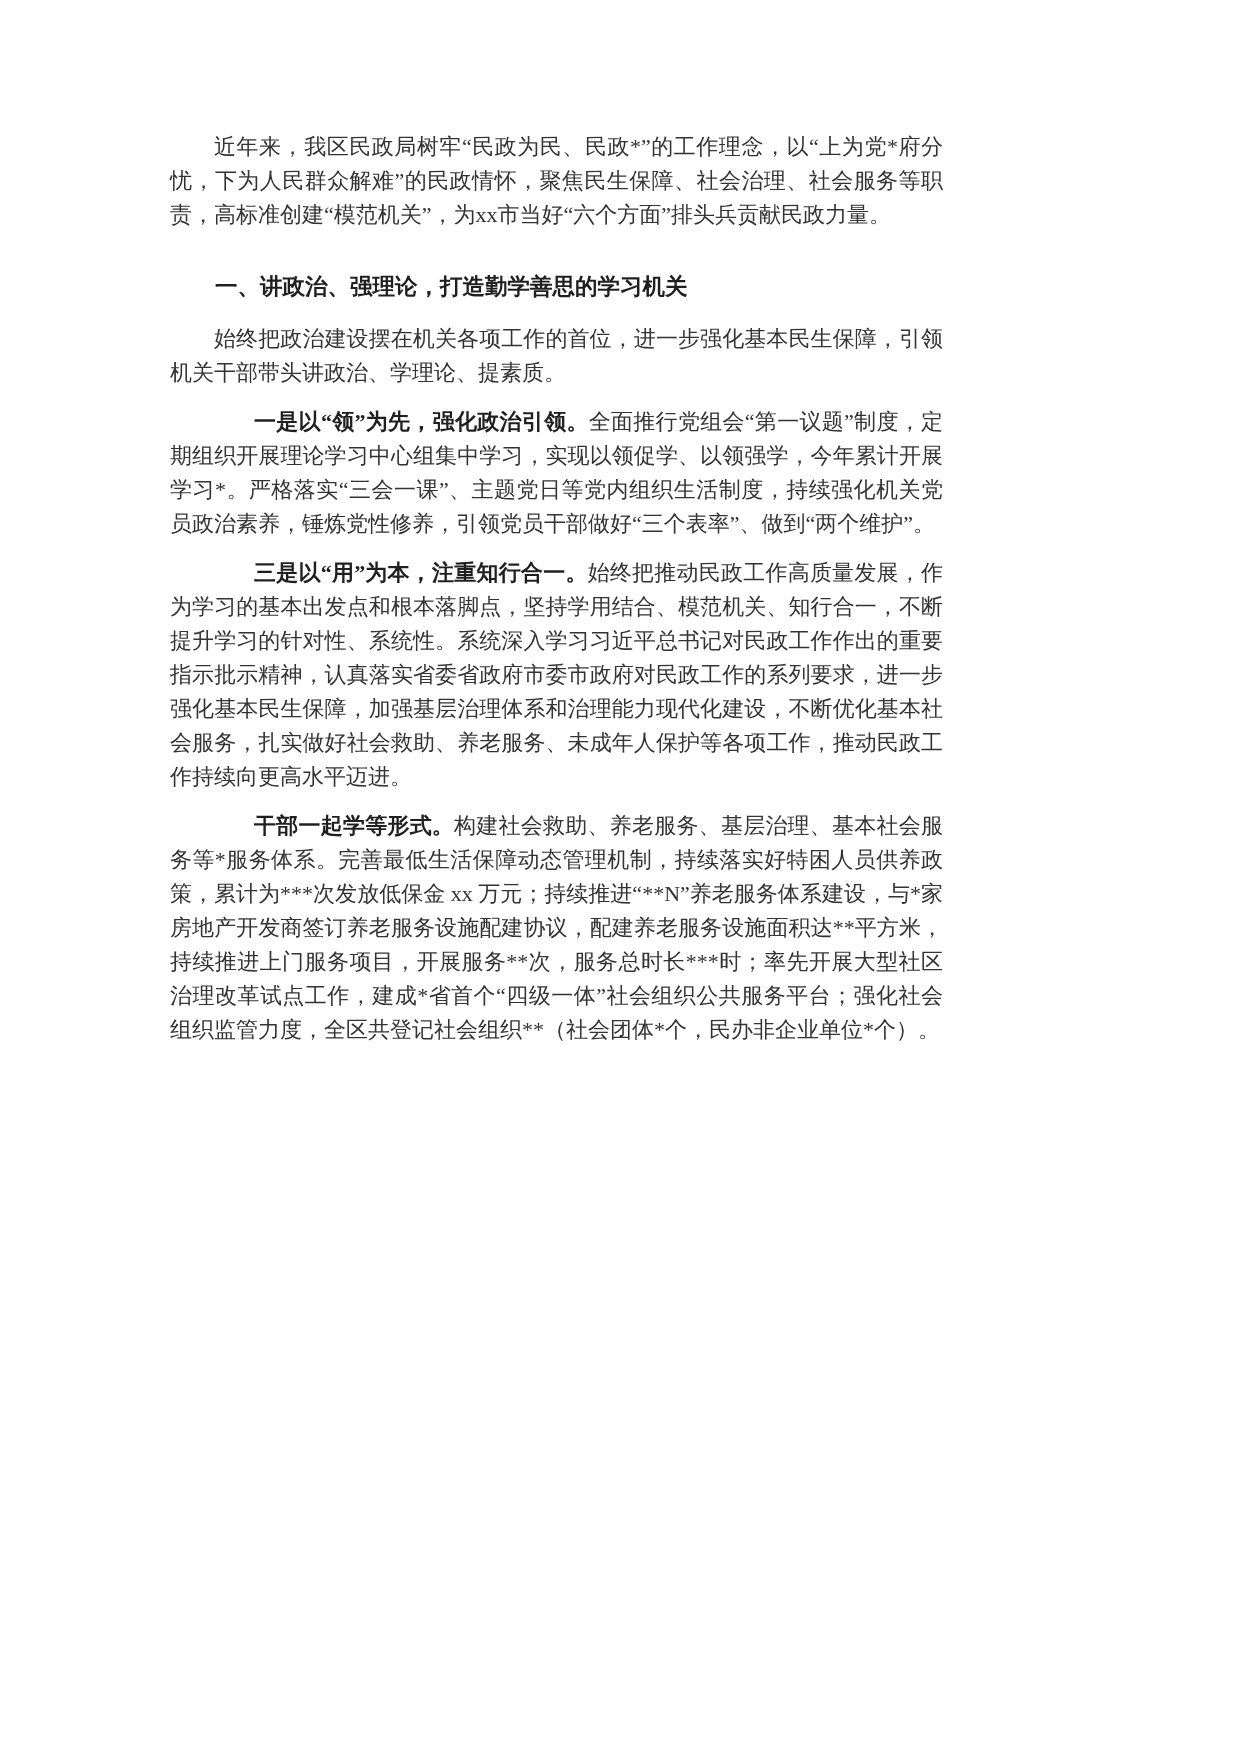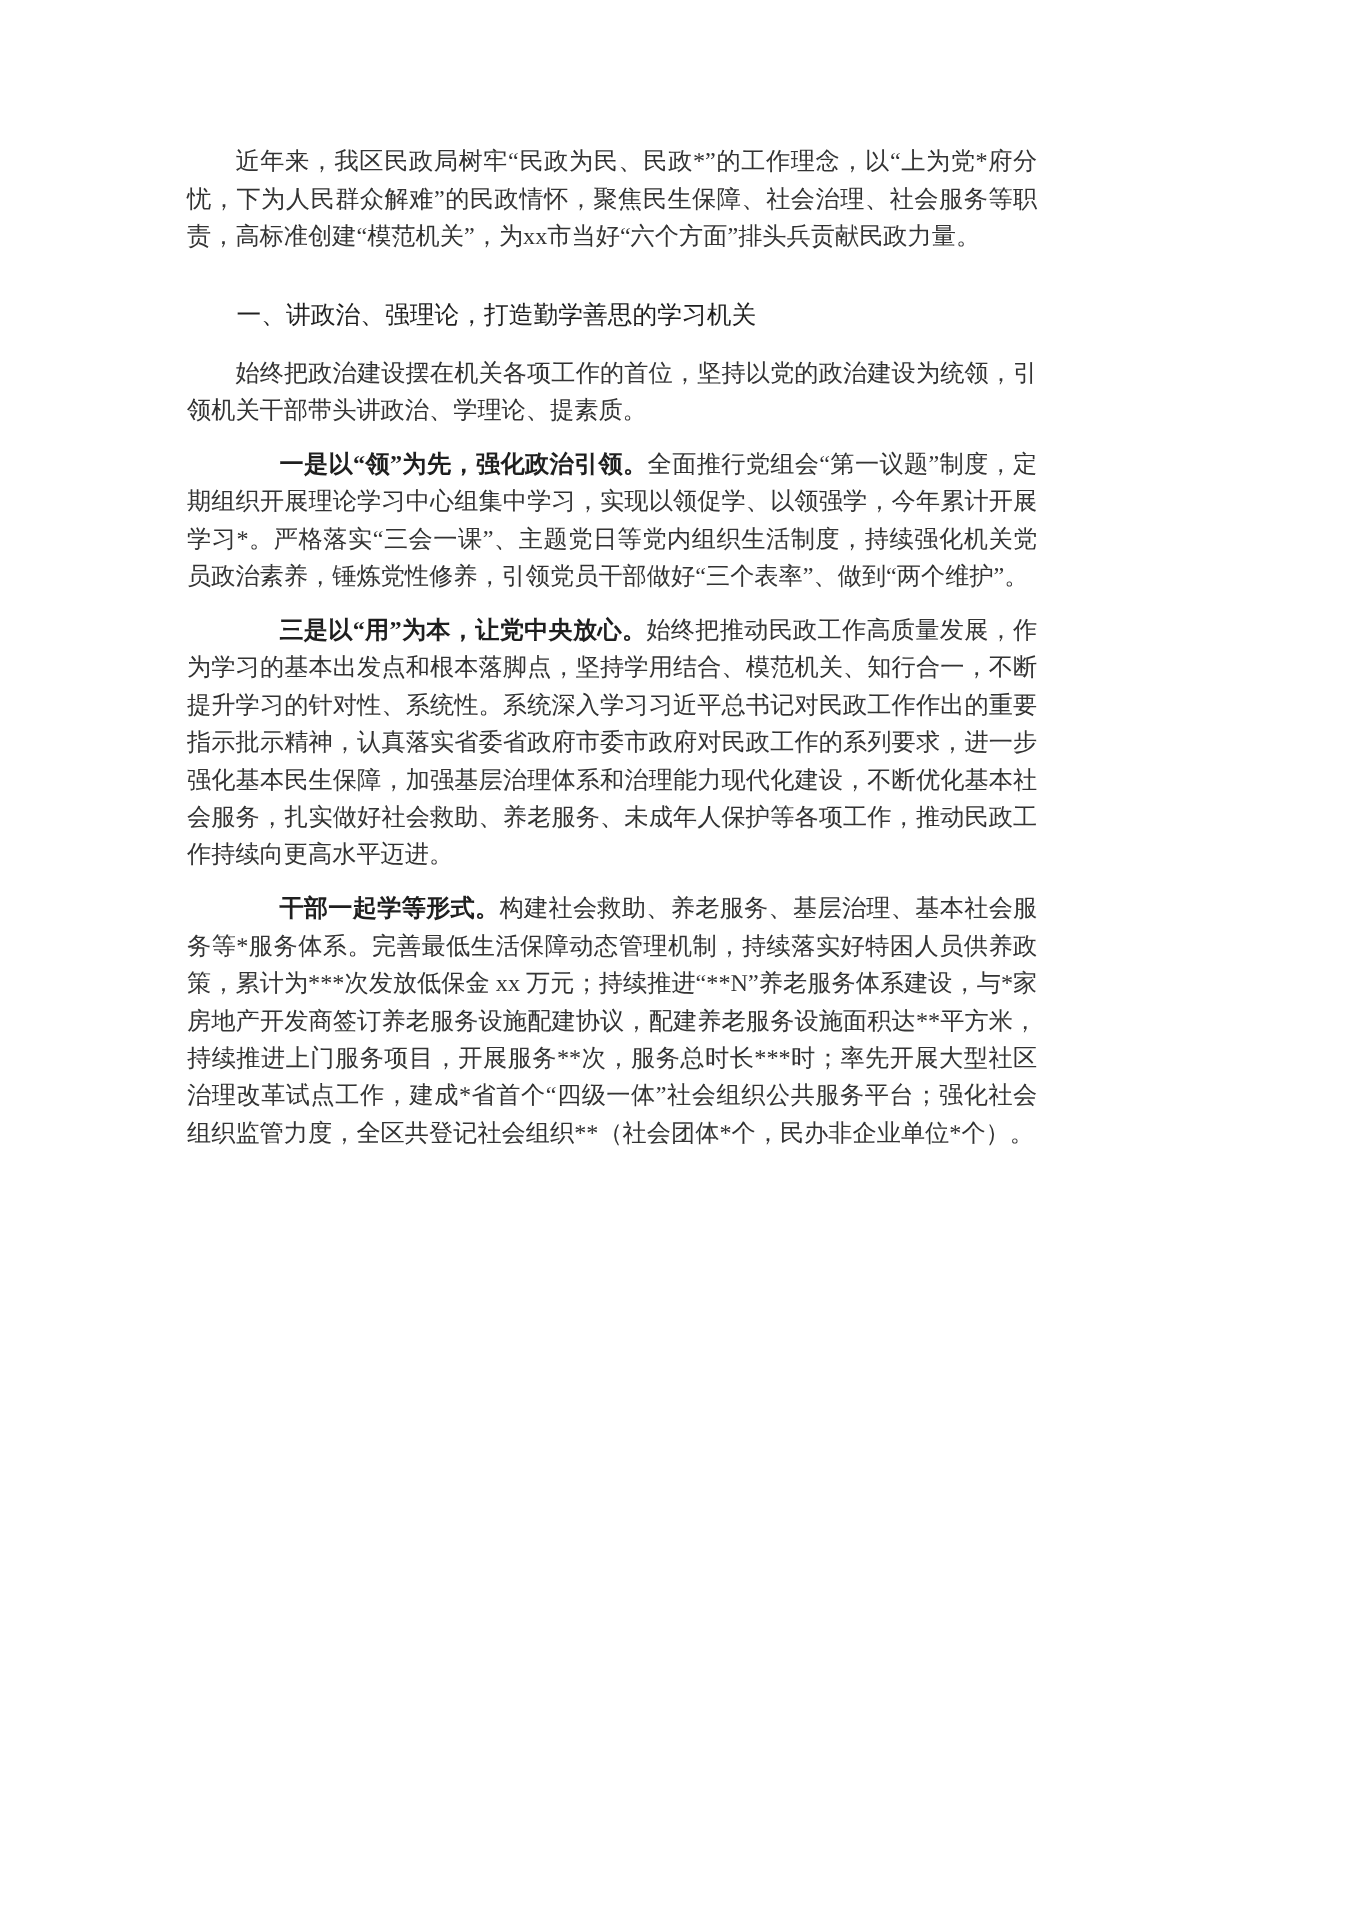--- a/index.html
+++ b/index.html
@@ -24,43 +24,43 @@
   .para {
     margin: 0 0 15px 0;
     text-indent: 2em;
   }
   .para:first-child {
     margin-top: 0;
   }
   .heading {
     margin: 38px 0 18px 0;
     text-indent: 2em;
-    font-weight: normal;
+    font-weight: bold;
     color: #1f1f1f;
     font-size: 22.5px;
   }
   .lead {
     font-weight: bold;
     color: #1f1f1f;
     margin-left: 40px;
   }
 </style>
 </head>
 <body>
 
 <div class="page">
 
   <p class="para"><span>近年来，我区民政局树牢“民政为民、民政*”的工作理念，以“上为党*府分忧，下为人民群众解难”的民政情怀，聚焦民生保障、社会治理、社会服务等职责，高标准创建“模范机关”，为xx市当好“六个方面”排头兵贡献民政力量。</span></p>
 
   <p class="heading"><span>一、讲政治、强理论，打造勤学善思的学习机关</span></p>
 
-  <p class="para"><span>始终把政治建设摆在机关各项工作的首位，坚持以党的政治建设为统领，引领机关干部带头讲政治、学理论、提素质。</span></p>
+  <p class="para"><span>始终把政治建设摆在机关各项工作的首位，进一步强化基本民生保障，引领机关干部带头讲政治、学理论、提素质。</span></p>
 
   <p class="para"><span class="lead">一是以“领”为先，强化政治引领。</span><span>全面推行党组会“第一议题”制度，定期组织开展理论学习中心组集中学习，实现以领促学、以领强学，今年累计开展学习*。严格落实“三会一课”、主题党日等党内组织生活制度，持续强化机关党员政治素养，锤炼党性修养，引领党员干部做好“三个表率”、做到“两个维护”。</span></p>
 
 
-  <p class="para"><span class="lead">三是以“用”为本，让党中央放心。</span><span>始终把推动民政工作高质量发展，作为学习的基本出发点和根本落脚点，坚持学用结合、模范机关、知行合一，不断提升学习的针对性、系统性。系统深入学习习近平总书记对民政工作作出的重要指示批示精神，认真落实省委省政府市委市政府对民政工作的系列要求，进一步强化基本民生保障，加强基层治理体系和治理能力现代化建设，不断优化基本社会服务，扎实做好社会救助、养老服务、未成年人保护等各项工作，推动民政工作持续向更高水平迈进。</span></p>
+  <p class="para"><span class="lead">三是以“用”为本，注重知行合一。</span><span>始终把推动民政工作高质量发展，作为学习的基本出发点和根本落脚点，坚持学用结合、模范机关、知行合一，不断提升学习的针对性、系统性。系统深入学习习近平总书记对民政工作作出的重要指示批示精神，认真落实省委省政府市委市政府对民政工作的系列要求，进一步强化基本民生保障，加强基层治理体系和治理能力现代化建设，不断优化基本社会服务，扎实做好社会救助、养老服务、未成年人保护等各项工作，推动民政工作持续向更高水平迈进。</span></p>
 
 
 
   <p class="para"><span class="lead">干部一起学等形式。</span><span>构建社会救助、养老服务、基层治理、基本社会服务等*服务体系。完善最低生活保障动态管理机制，持续落实好特困人员供养政策，累计为***次发放低保金 xx 万元；持续推进“**N”养老服务体系建设，与*家房地产开发商签订养老服务设施配建协议，配建养老服务设施面积达**平方米，持续推进上门服务项目，开展服务**次，服务总时长***时；率先开展大型社区治理改革试点工作，建成*省首个“四级一体”社会组织公共服务平台；强化社会组织监管力度，全区共登记社会组织**（社会团体*个，民办非企业单位*个）。</span></p>
 
 </div>
 
 </body></html>

